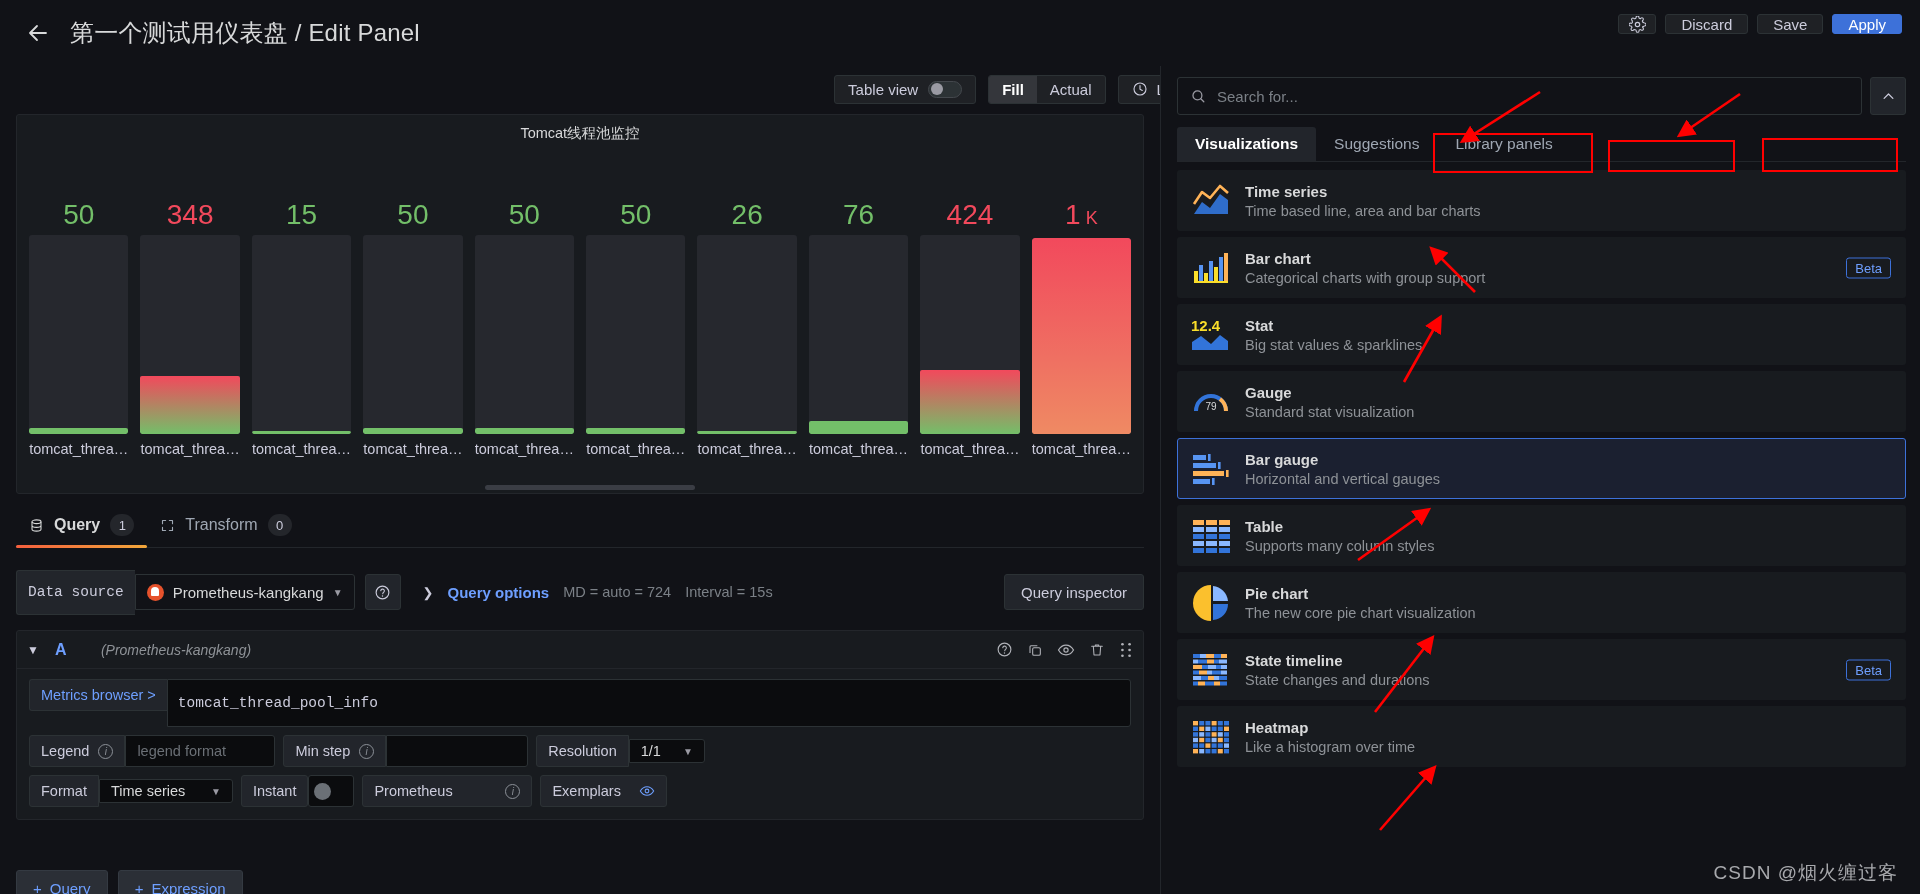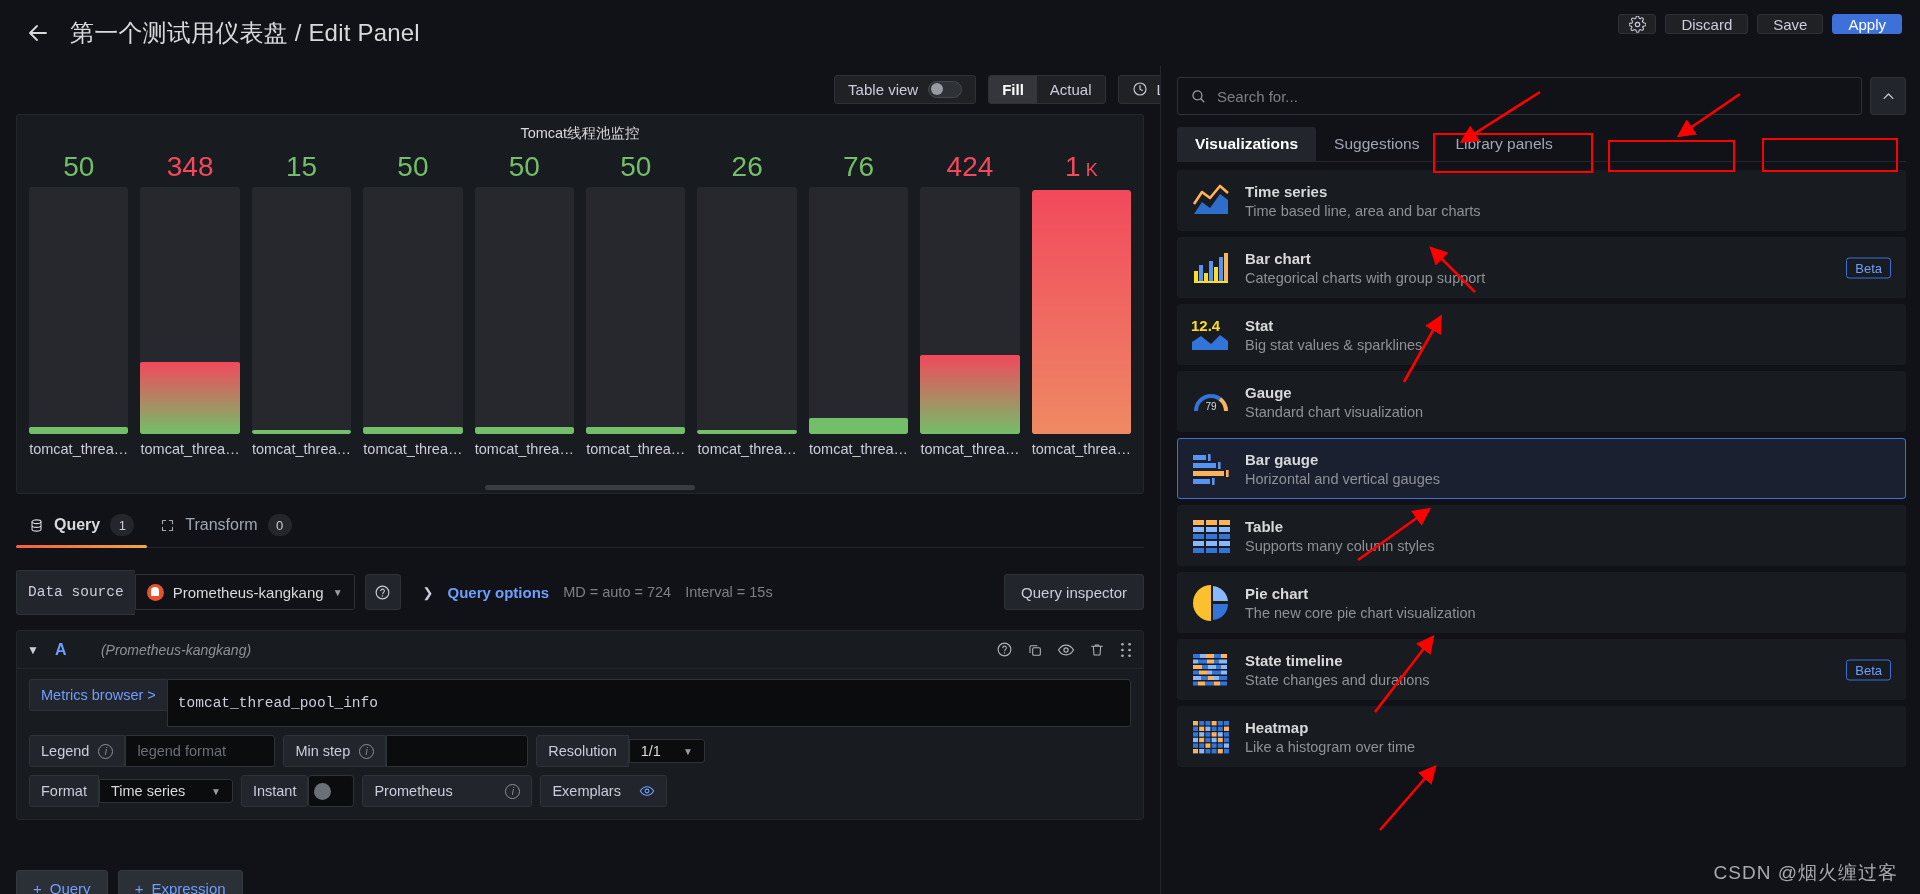--- a/index.html
+++ b/index.html
@@ -77,20 +77,21 @@
     font-weight: 400;
   }
   .bars {
     position: absolute; left: 12px; top: 32px; right: 12px; bottom: 36px;
     display: flex; gap: 12px;
   }
   .bar-col { flex: 1; display: flex; flex-direction: column; min-width: 0; }
   .bar-value {
     text-align: center; font-size: 28px; line-height: 40px; font-weight: 400;
     white-space: nowrap;
+    margin-top: 48px;
   }
   .bar-value .unit { font-size: 18px; }
   .bar-track {
     flex: 1; background: #26282e; border-radius: 3px 3px 2px 2px;
     position: relative; overflow: hidden; display: flex; align-items: flex-end;
   }
   .bar-fill { width: 100%; border-radius: 2px; }
   .bar-label {
     text-align: center; font-size: 14.5px; color: #ccccdc; margin-top: 7px;
     overflow: hidden; white-space: nowrap; text-overflow: ellipsis;
@@ -667,21 +668,21 @@
             </span>
           </div>
           <div class="viz-item">
             <span class="viz-ico"><svg width="42" height="42" viewBox="0 0 42 42">
                 <path d="M6 30a15 15 0 1130 0" fill="none" stroke="#3274d9" stroke-width="4"></path>
                 <path d="M30 18a15 15 0 016 12" fill="none" stroke="#ffb357" stroke-width="4"></path>
                 <text x="21" y="29" fill="#d8d9da" font-size="10" text-anchor="middle" font-family="&quot;Liberation Sans&quot;, sans-serif">79</text>
               </svg></span>
             <span class="viz-txt">
               <span class="viz-name">Gauge</span>
-              <span class="viz-desc">Standard chart visualization</span>
+              <span class="viz-desc">Standard stat visualization</span>
             </span>
           </div>
           <div class="viz-item selected">
             <span class="viz-ico"><svg width="42" height="42" viewBox="0 0 42 42">
                 <rect x="3" y="7" width="13" height="5" fill="#5794f2"></rect>
                 <rect x="18" y="6" width="2.6" height="7" fill="#5794f2"></rect>
                 <rect x="3" y="15" width="23" height="5" fill="#5794f2"></rect>
                 <rect x="28" y="14" width="2.6" height="7" fill="#5794f2"></rect>
                 <rect x="3" y="23" width="31" height="5" fill="#ffb357"></rect>
                 <rect x="36" y="22" width="2.6" height="7" fill="#ffb357"></rect>

